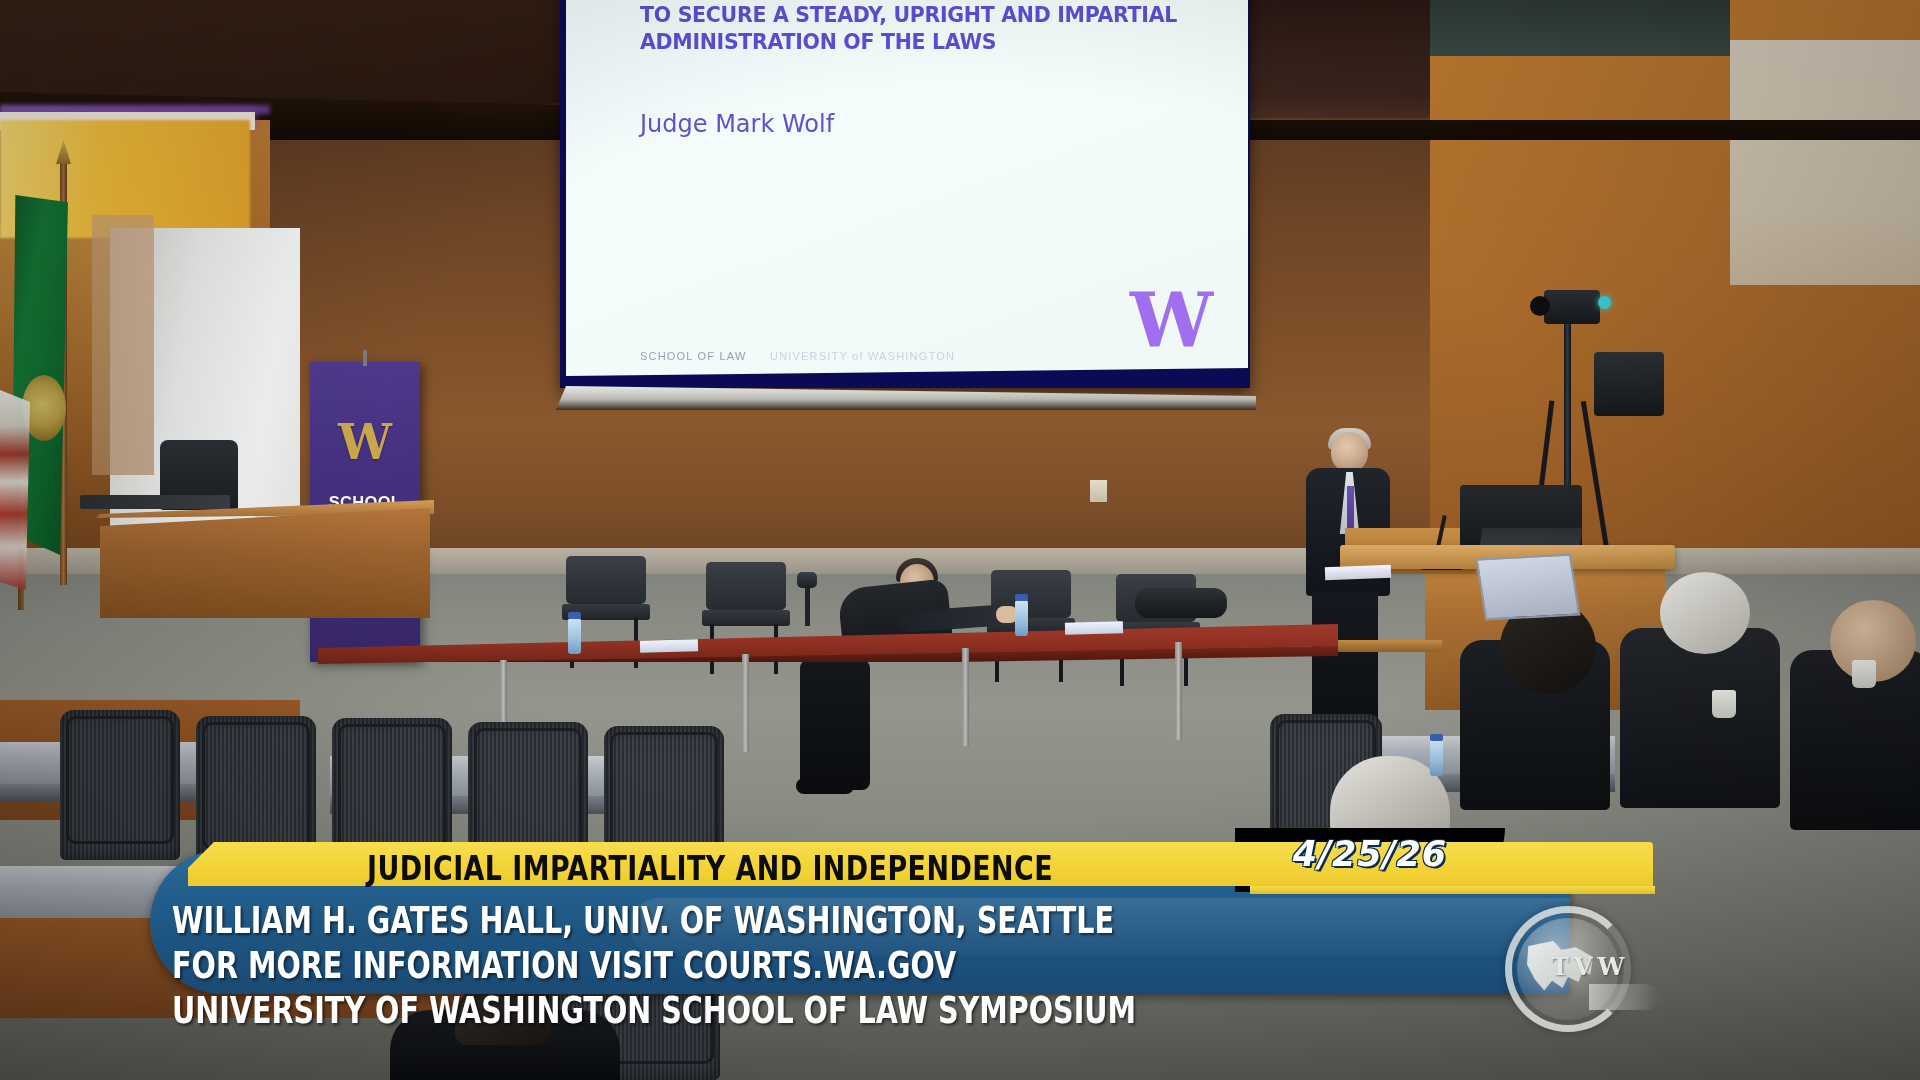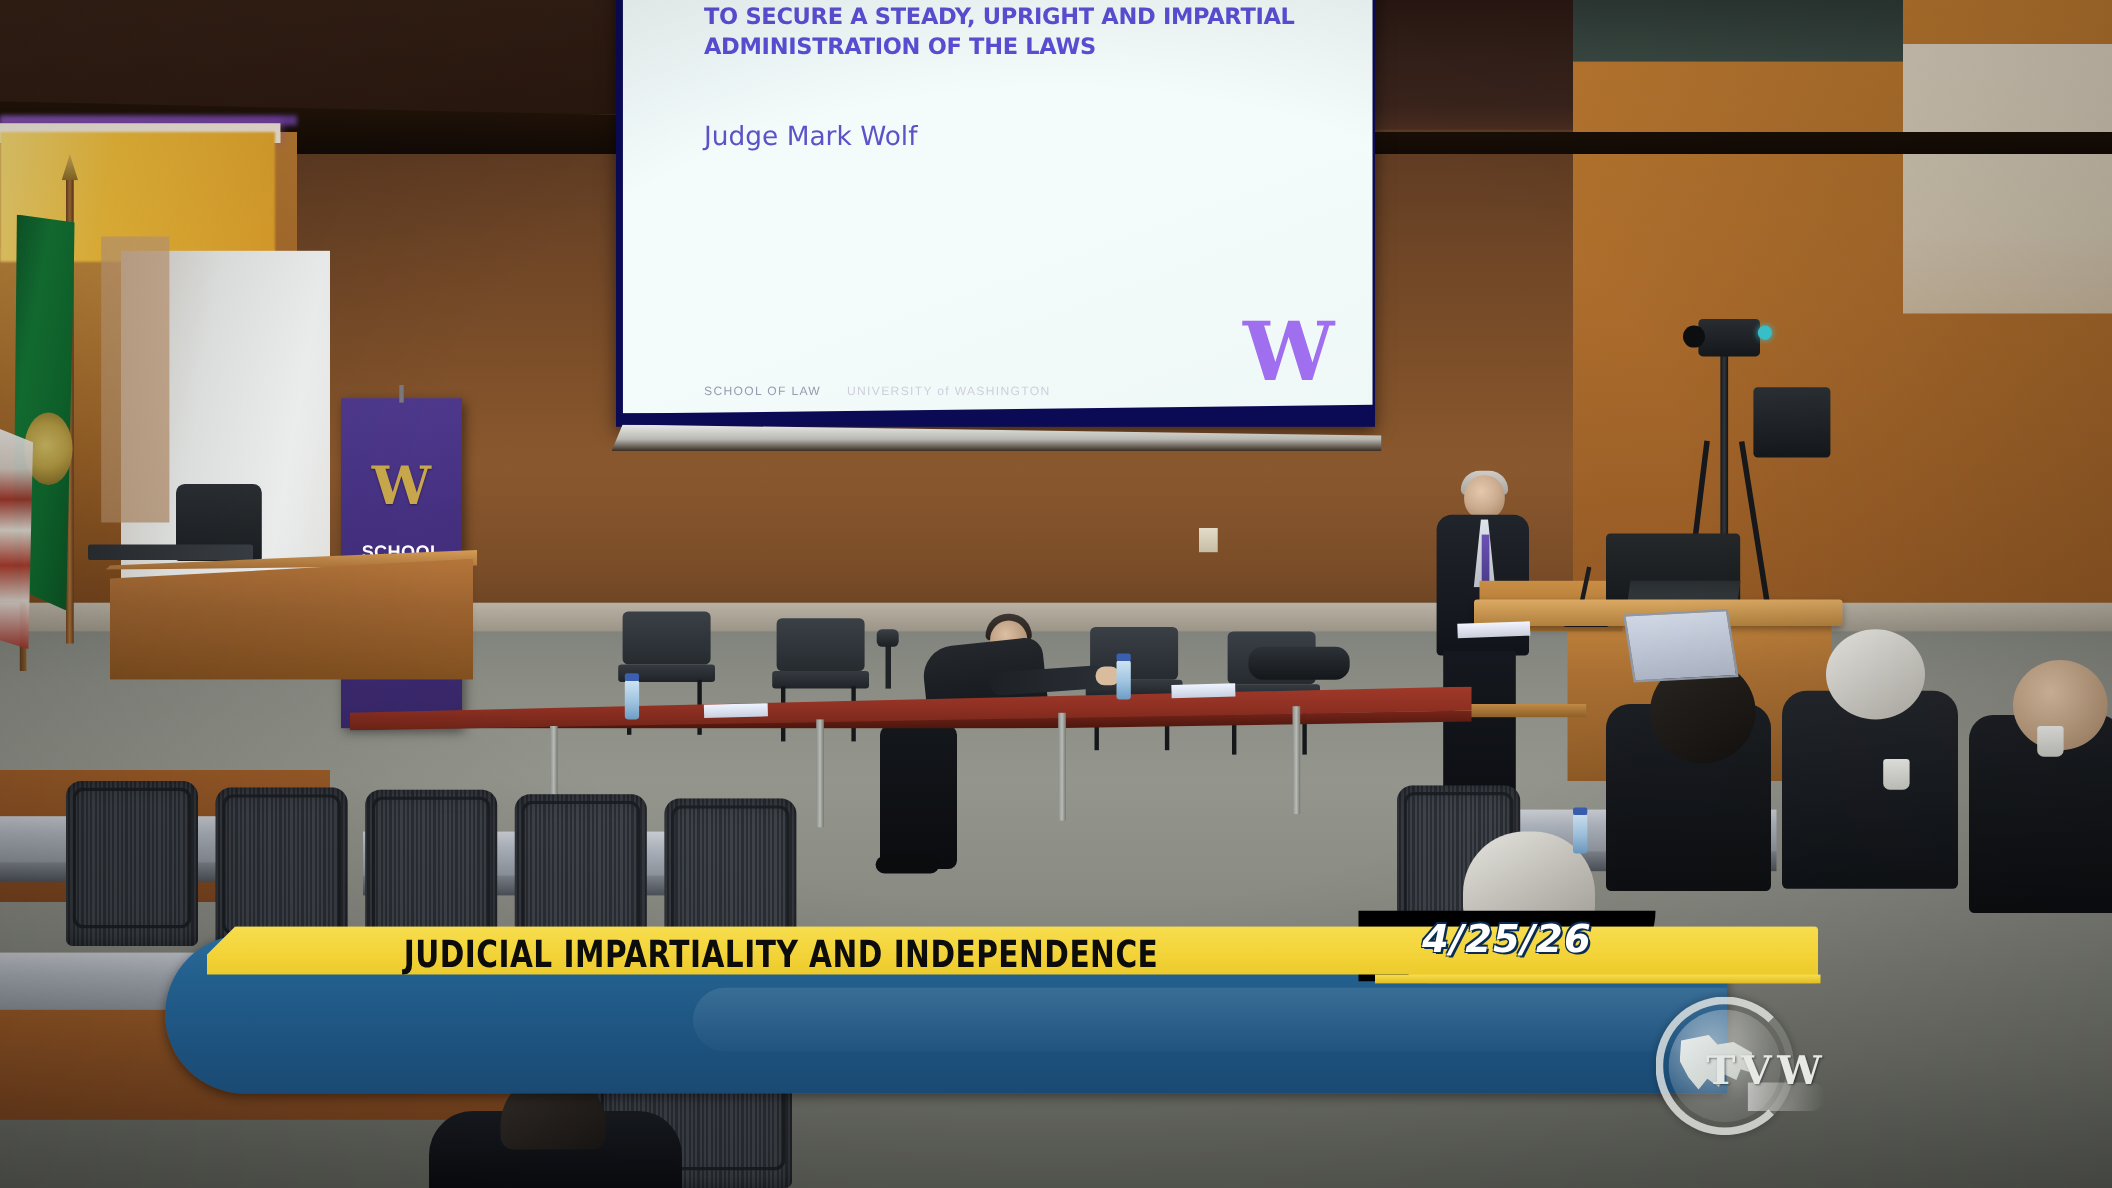--- a/index.html
+++ b/index.html
@@ -305,21 +305,21 @@
     border-right-color:rgba(230,232,228,.15);
     box-shadow:0 0 8px rgba(0,0,0,.3); }
   .tvw-inner { position:absolute; left:12px; top:12px; width:102px; height:102px;
     border-radius:50%;
     background:radial-gradient(circle at 38% 32%, rgba(255,255,255,.55), rgba(255,255,255,.14) 60%, rgba(255,255,255,.05)); }
   .tvw-state { position:absolute; left:22px; top:30px; width:66px; height:62px;
     background:linear-gradient(140deg,#f4f6f2,#c8cdc6);
     clip-path:polygon(2% 16%, 40% 8%, 52% 22%, 74% 18%, 100% 34%, 96% 62%, 84% 58%, 78% 74%,
                       62% 66%, 54% 84%, 38% 72%, 26% 88%, 12% 70%, 0 46%); }
   .tvw-text { position:absolute; left:46px; top:46px; width:110px;
-    color:#eef1ec; font-size:36px; font-weight:bold; letter-spacing:5px;
+    color:#eef1ec; font-size:24px; font-weight:bold; letter-spacing:5px;
     font-family:"DejaVu Serif", serif;
     text-shadow:1px 1px 2px rgba(0,0,0,.45); }
   .tvw-swoosh { position:absolute; left:84px; top:78px; width:70px; height:26px;
     background:linear-gradient(90deg, rgba(255,255,255,.55), rgba(255,255,255,0));
     border-radius:0 14px 14px 0; }
 </style>
 </head>
 <body>
 
 <div id="stage">
@@ -544,20 +544,25 @@
     <div class="lt-blue-sheen"></div>
 
     <div class="lt-black-curve"></div>
     <div class="lt-yellow"></div>
     <div class="lt-yellow-strip"></div>
 
     <div class="lt-title">JUDICIAL IMPARTIALITY AND INDEPENDENCE</div>
 
     <div class="lt-date">4/25/26</div>
 
+    <div class="lt-lines">
+      <div class="lt-line">WILLIAM H. GATES HALL, UNIV. OF WASHINGTON, SEATTLE</div>
+      <div class="lt-line">FOR MORE INFORMATION VISIT COURTS.WA.GOV</div>
+      <div class="lt-line">UNIVERSITY OF WASHINGTON SCHOOL OF LAW SYMPOSIUM</div>
+    </div>
 
     <div class="tvw">
       <div class="tvw-ring"></div>
       <div class="tvw-inner"></div>
       <div class="tvw-state"></div>
       <div class="tvw-swoosh"></div>
       <div class="tvw-text">TVW</div>
     </div>
 
   </div>

